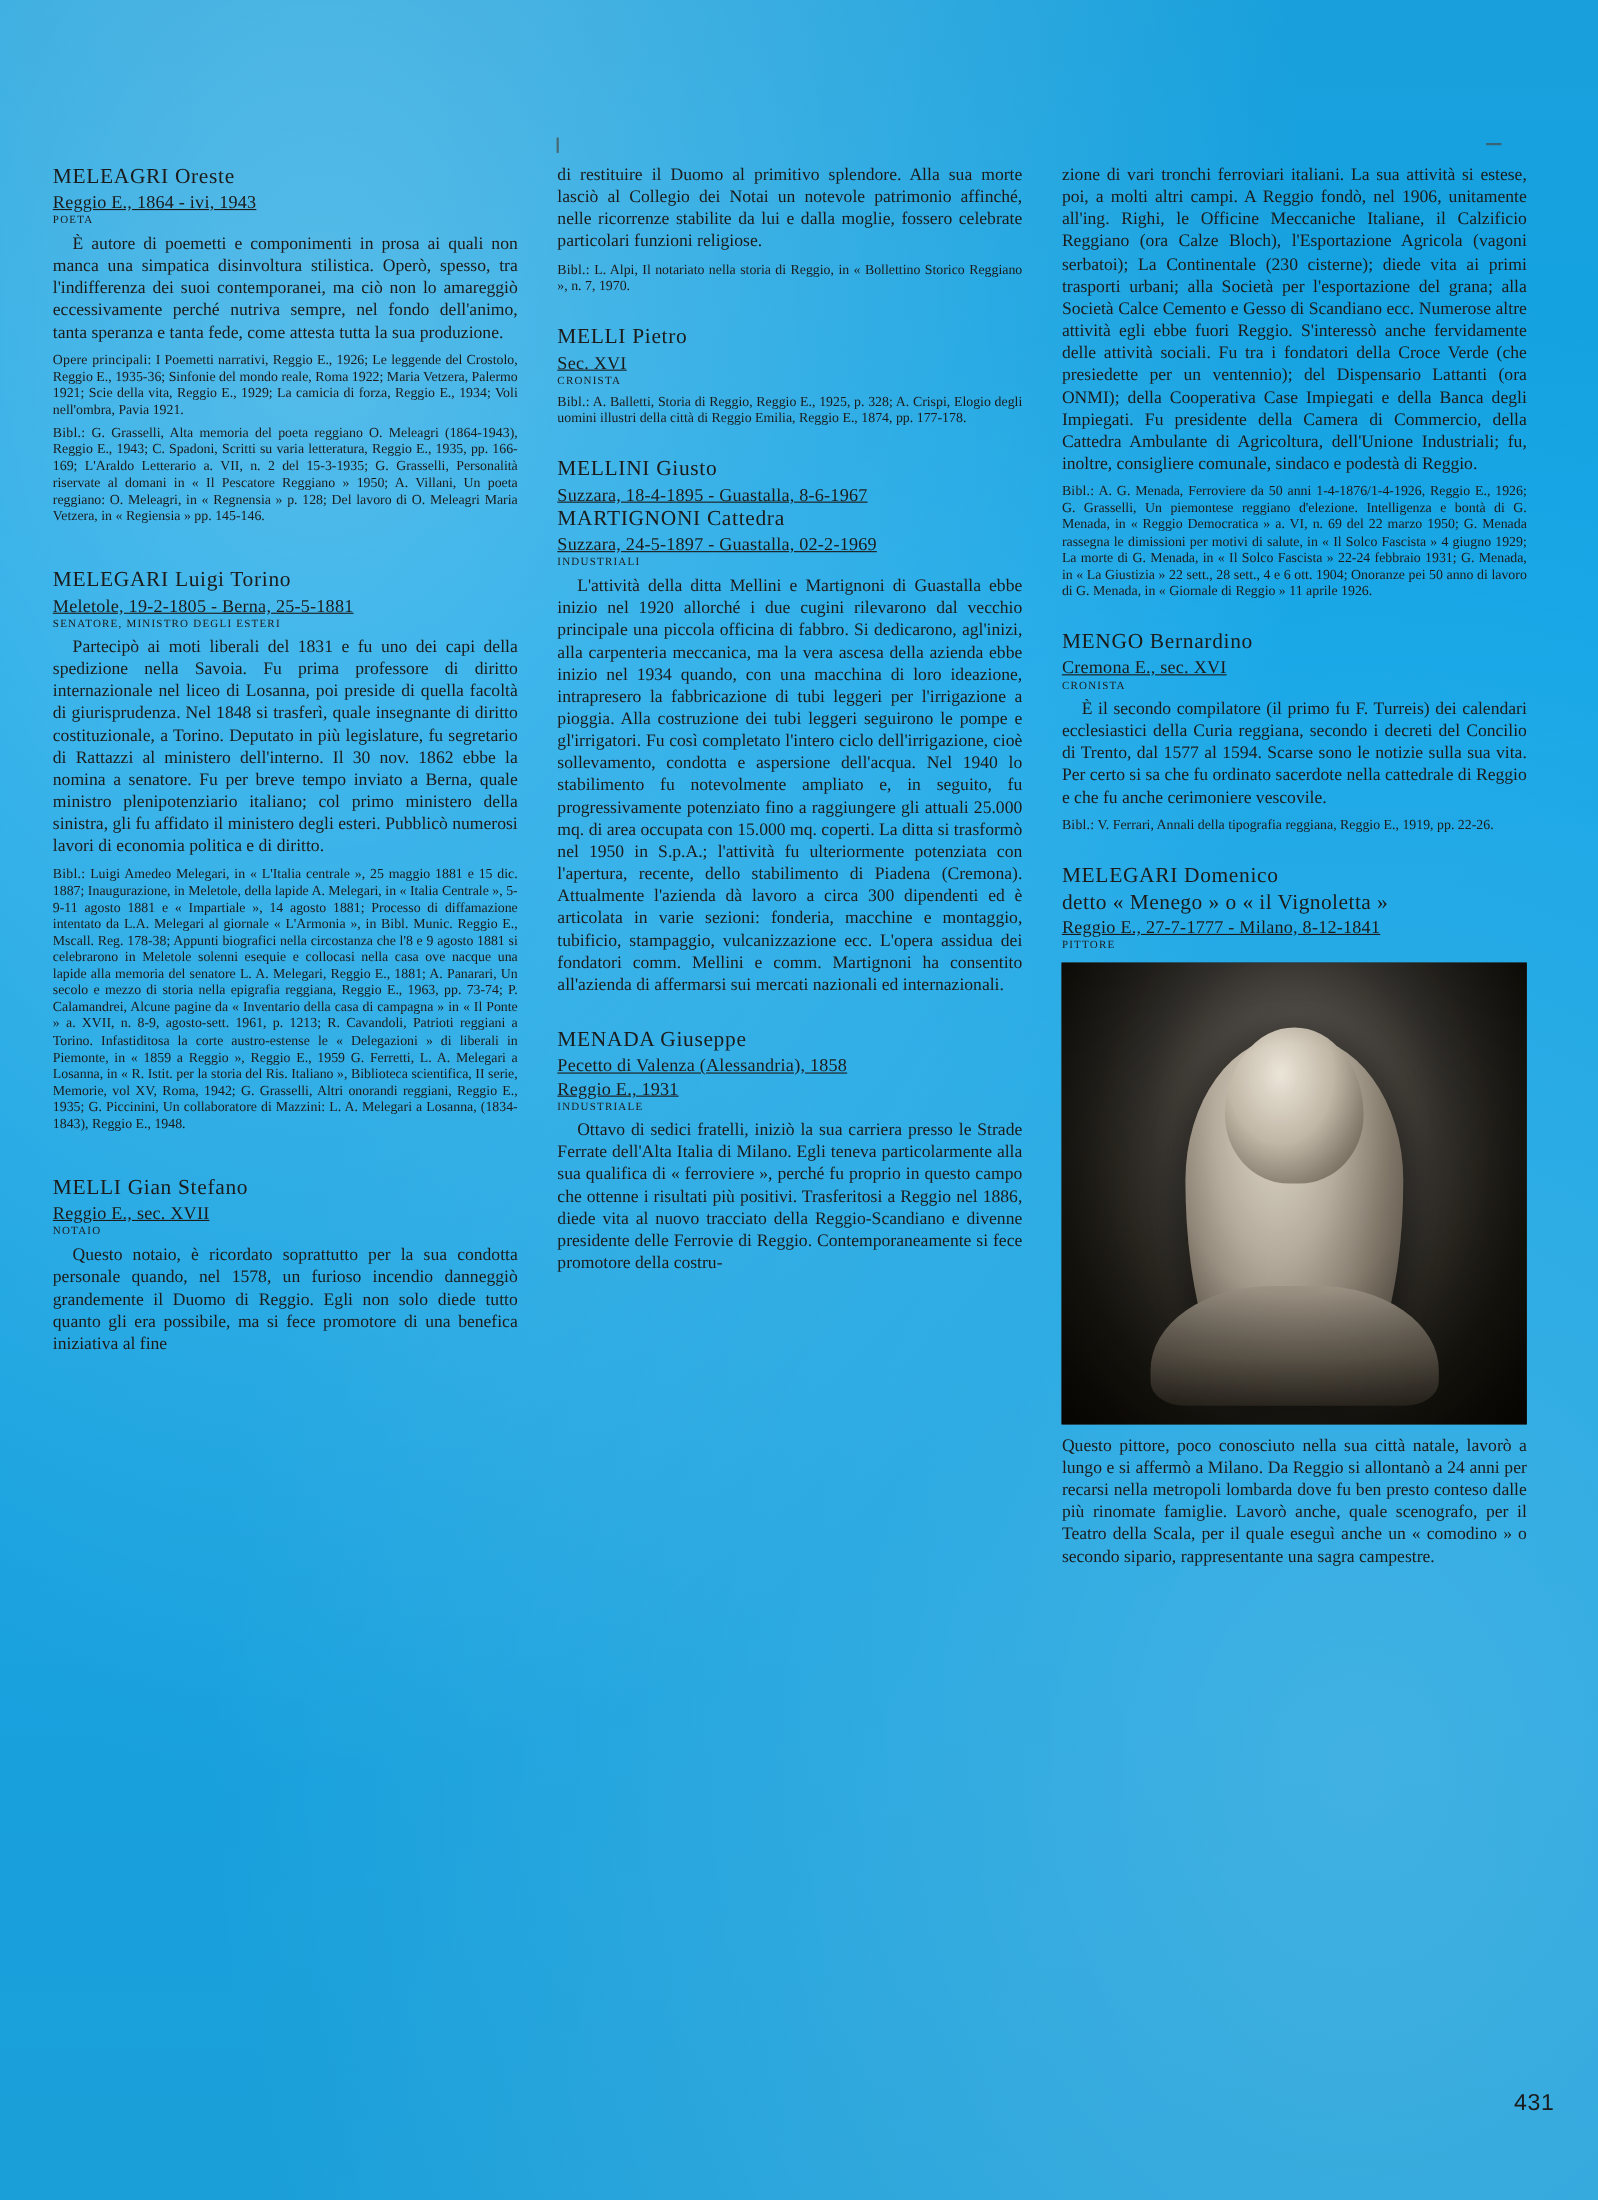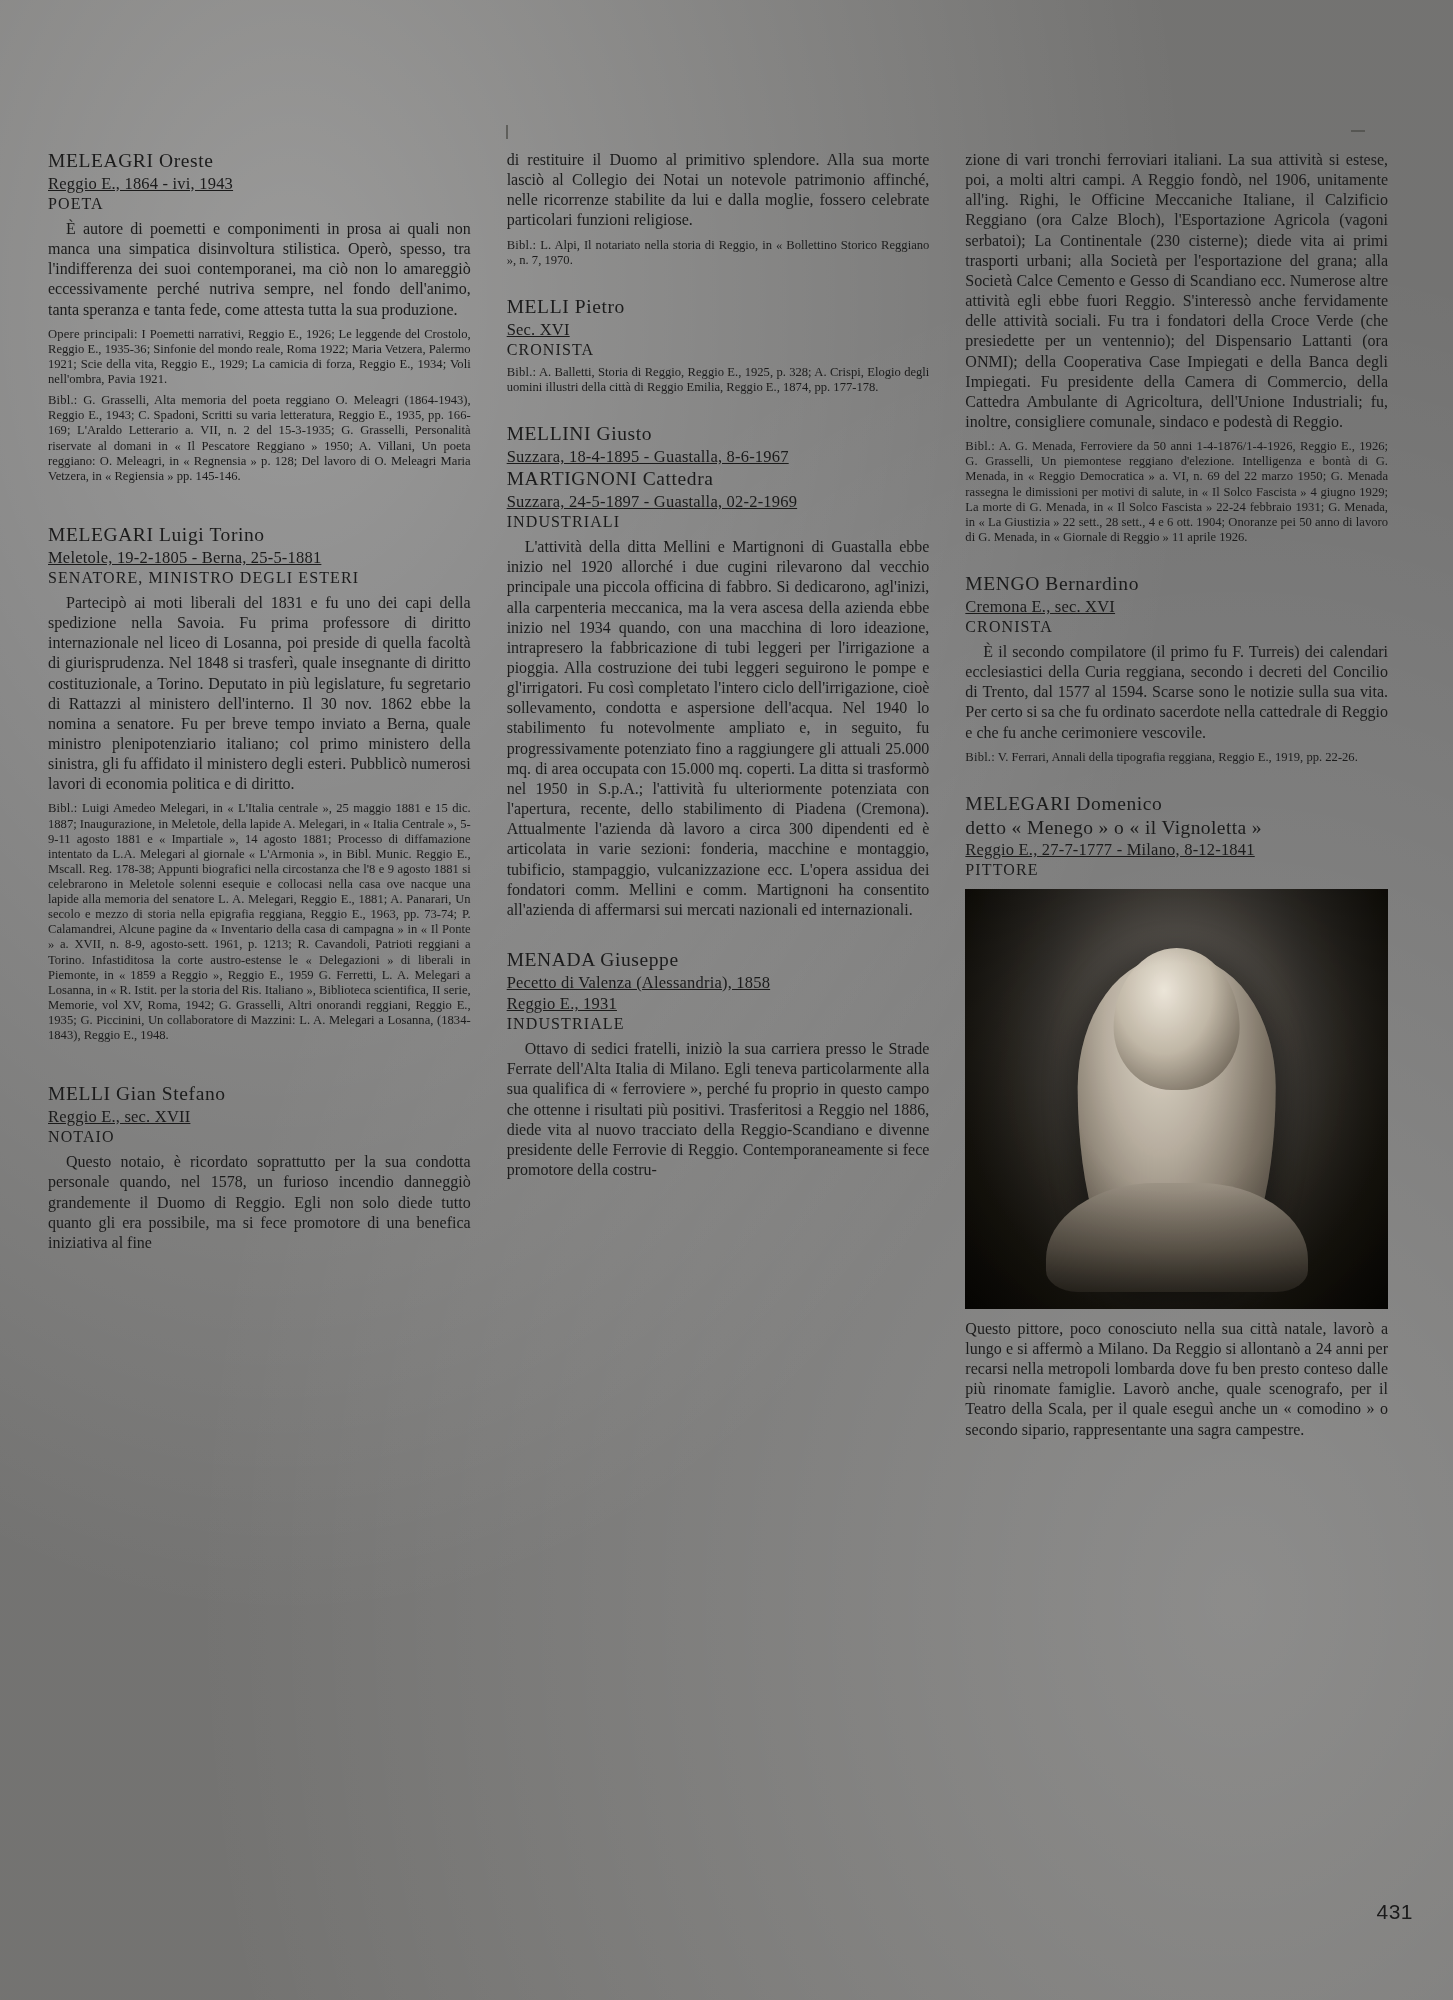--- a/index.html
+++ b/index.html
@@ -4,21 +4,21 @@
 <style>
   html, body {
     margin: 0;
     padding: 0;
     background: #b9b5a8;
   }
   .page {
     position: relative;
     width: 1453px;
     height: 2000px;
-    background: #737373;
+    background: #0ea5e9;
     overflow: hidden;
     font-family: "Liberation Serif", serif;
     color: #1b1b1b;
   }
   
   .page::before {
     content: "";
     position: absolute;
     inset: 0;
     background:
@@ -58,21 +58,21 @@
     letter-spacing: 0.4px;
     margin: 0 0 1px 0;
   }
   .dates {
     font-size: 16.5px;
     margin: 0 0 1px 0;
     letter-spacing: 0.2px;
     text-decoration: underline;
   }
   .role {
-    font-size: 16px;
+    font-size: 10px;
     letter-spacing: 1.1px;
     margin: 1px 0 6px 0;
     text-transform: uppercase;
   }
   p.body {
     font-size: 16px;
     line-height: 1.26;
     text-align: justify;
     margin: 0 0 7px 0;
     text-indent: 0;

